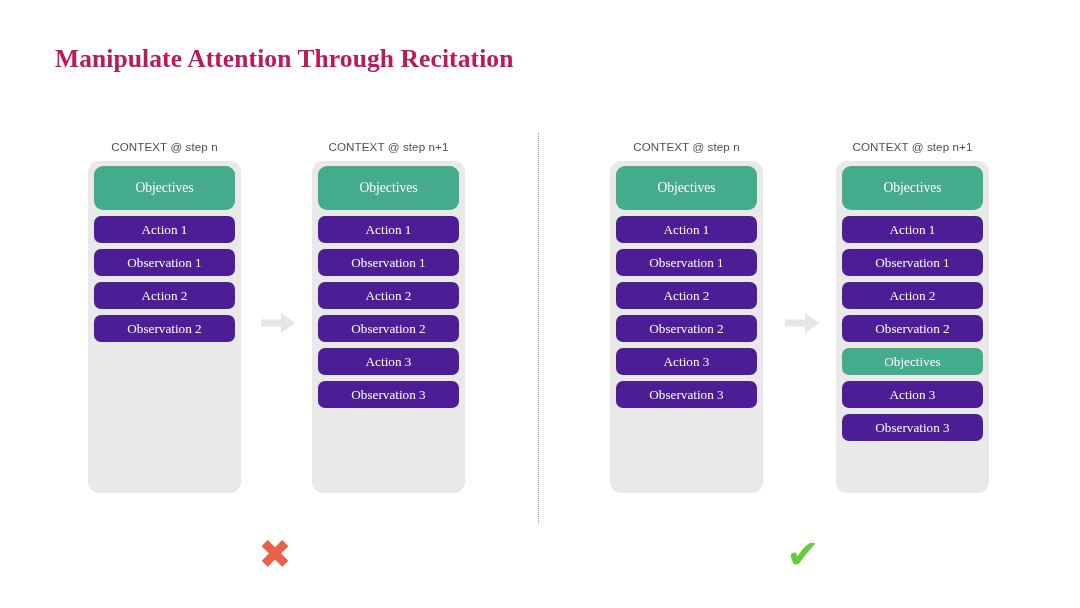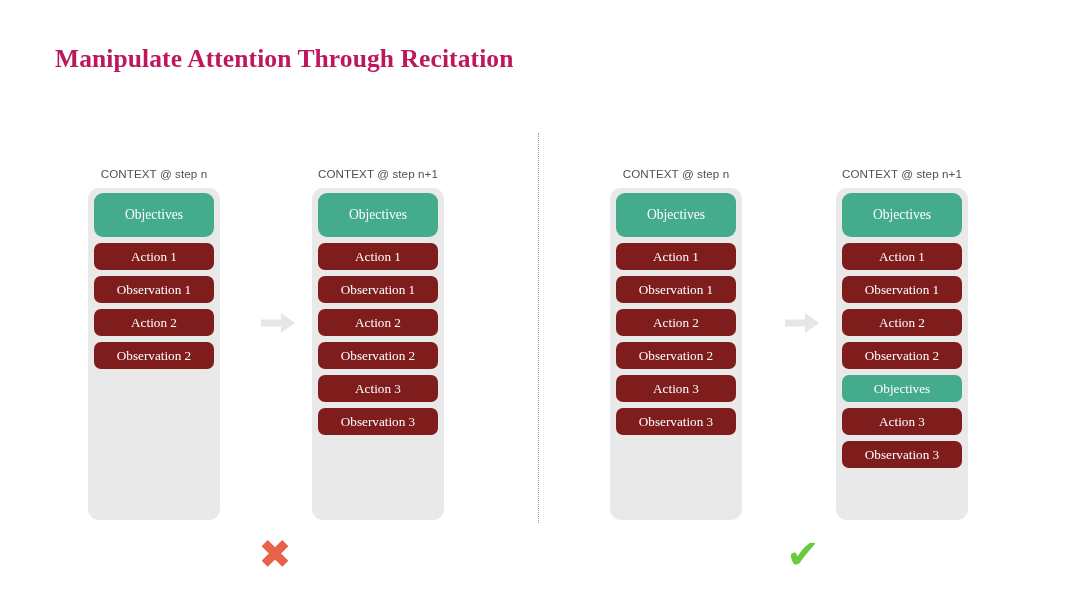--- a/index.html
+++ b/index.html
@@ -36,22 +36,21 @@
     left: 538px;
     top: 133px;
     width: 0;
     height: 390px;
     border-left: 1.4px dotted #9c9c9c;
   }
 
   
   .column {
     position: absolute;
-    width: 132px;
-    margin-top: 27px;
+    width: 153px;
   }
   .column-header {
     font-family: "Liberation Sans", sans-serif;
     font-size: 11.6px;
     color: #4f4f4f;
     text-align: center;
     letter-spacing: 0.1px;
     white-space: nowrap;
     margin-bottom: 8px;
   }
@@ -67,21 +66,21 @@
     line-height: 27px;
     border-radius: 7px;
     text-align: center;
     font-family: "Liberation Serif", serif;
     font-size: 13.2px;
     color: #ffffff;
     margin-bottom: 6px;
     white-space: nowrap;
     overflow: hidden;
   }
-  .pill.gray { background: #7f1d1d; }
+  .pill.gray { background: #4c1d95; }
   .pill.green { background: #44ab8d; }
   .pill.tall {
     height: 44px;
     line-height: 44px;
     border-radius: 9px;
     font-size: 13.6px;
   }
 
   
   #col-1 { left: 88px;  top: 140px; }

